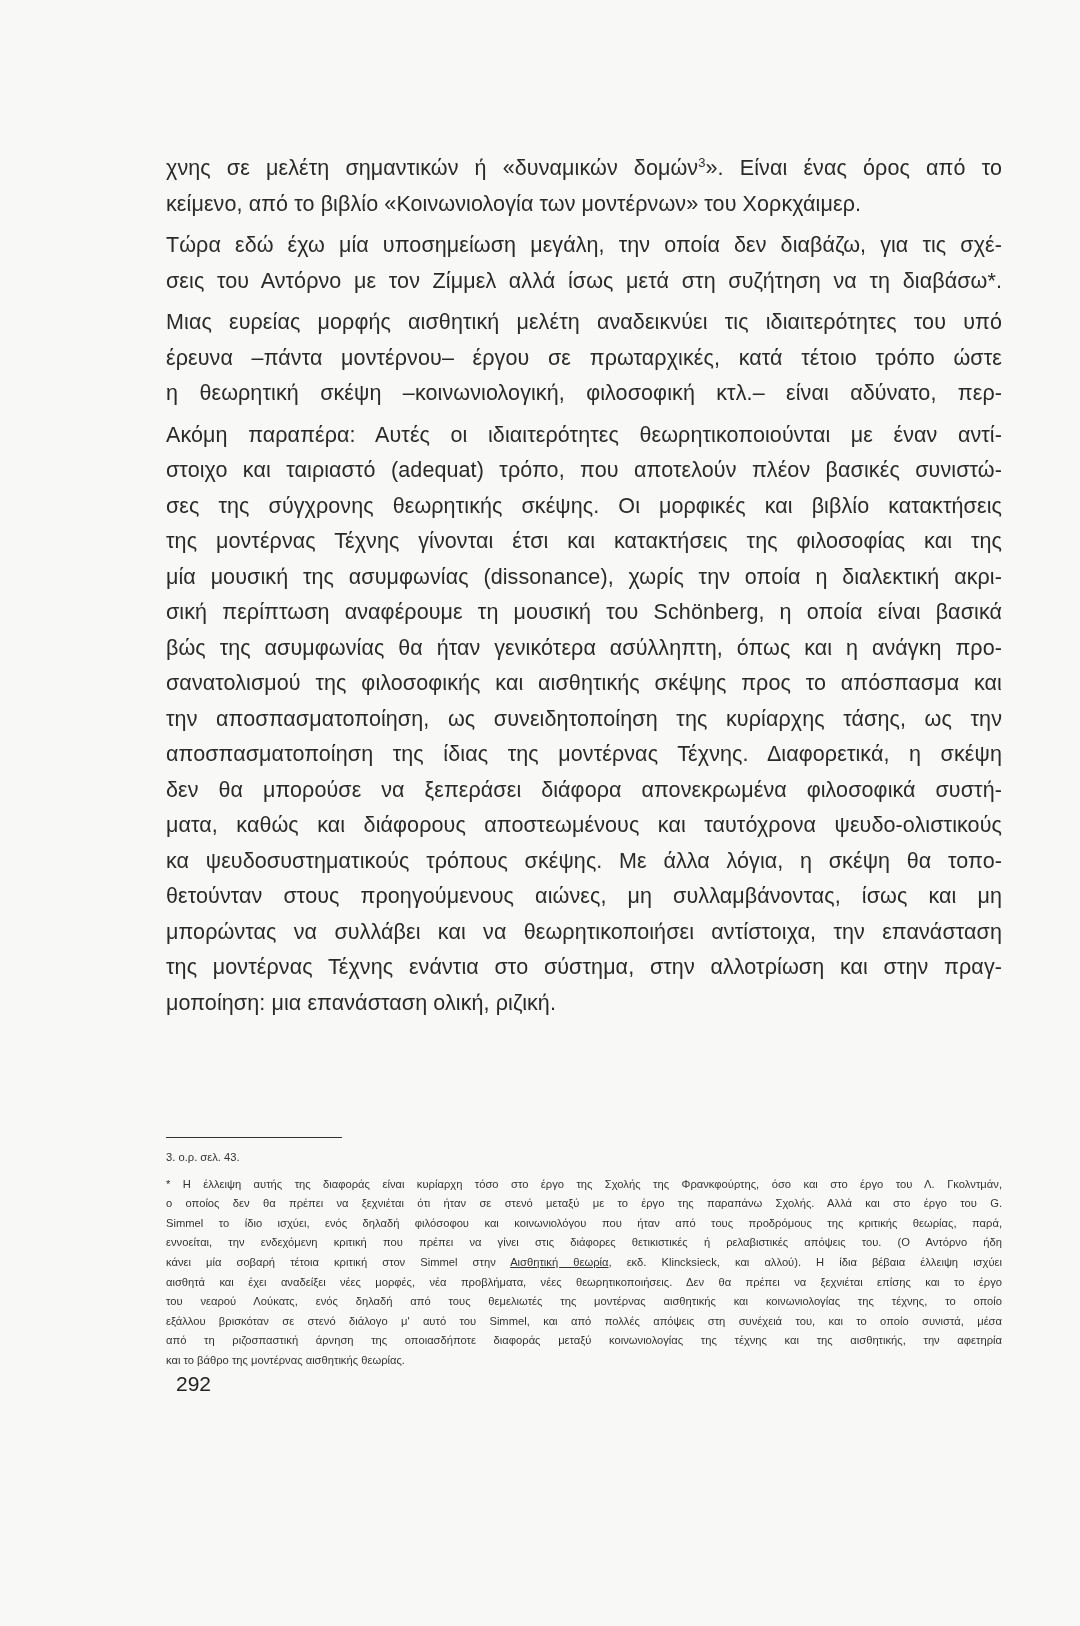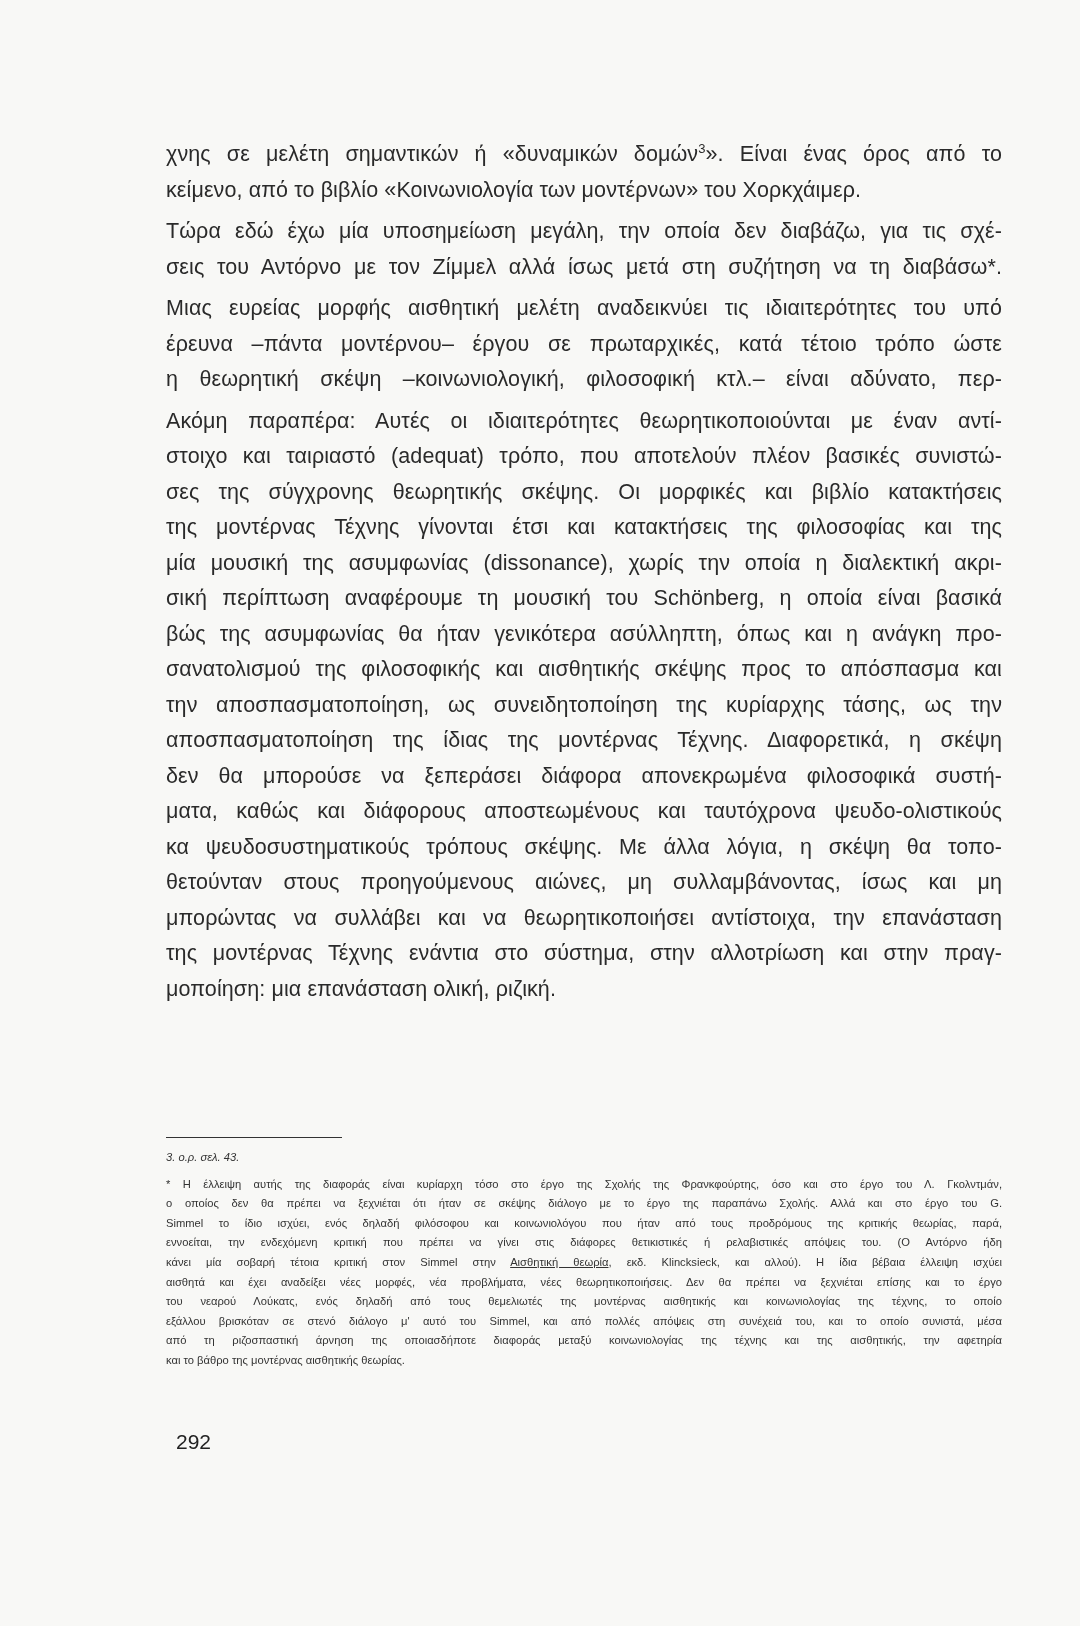--- a/index.html
+++ b/index.html
@@ -1,39 +1,39 @@
 <!DOCTYPE html>
 <html><head>
 <meta charset="utf-8">
 <style>
   html, body { margin: 0; padding: 0; }
   body {
     width: 1080px; height: 1626px; background: #f8f8f6;
     position: relative; overflow: hidden;
     font-family: "Liberation Sans", sans-serif; color: #2a2a2a;
   }
-  .page { position: absolute; left: 166px; top: 137px; width: 836px; }
+  .page { position: absolute; left: 166px; top: 151px; width: 836px; }
   .main .line {
     font-size: 21.5px; line-height: 35.5px; height: 35.5px;
     white-space: nowrap; text-align: justify; text-align-last: justify;
     letter-spacing: 0.1px;
   }
   .main .line.last { text-align-last: left; }
   .main .para-gap { height: 6px; }
   sup { font-size: 13px; line-height: 0; vertical-align: 8px; }
   .rule { position: absolute; left: 166px; top: 1137px; width: 176px; border-top: 1px solid #333; }
   .notes { position: absolute; left: 166px; top: 1148px; width: 836px; font-size: 11.2px; color: #333; }
   .notes .line {
     line-height: 19.6px; height: 19.6px; white-space: nowrap;
     text-align: justify; text-align-last: justify;
   }
   .notes .line.last { text-align-last: left; }
-  .notes .n3 { margin-bottom: 7px; font-style: italic; }
+  .notes .n3 { margin-bottom: 7px; }
   .u { text-decoration: underline; }
-  .page-number { position: absolute; left: 176px; top: 1430px; font-size: 21px; color: #222; }
+  .page-number { position: absolute; left: 176px; top: 1372px; font-size: 21px; color: #222; }
 </style>
 </head>
 <body>
 
 <div class="page main">
   <div class="line"><span>χνης σε μελέτη σημαντικών ή «δυναμικών δομών</span><sup>3</sup><span>». Είναι ένας όρος από το</span></div>
   <div class="line last">κείμενο, από το βιβλίο «Κοινωνιολογία των μοντέρνων» του Χορκχάιμερ.</div>
   <div class="para-gap"></div>
   <div class="line">Τώρα εδώ έχω μία υποσημείωση μεγάλη, την οποία δεν διαβάζω, για τις σχέ-</div>
   <div class="line">σεις του Αντόρνο με τον Ζίμμελ αλλά ίσως μετά στη συζήτηση να τη διαβάσω*.</div>
@@ -59,21 +59,21 @@
   <div class="line">μπορώντας να συλλάβει και να θεωρητικοποιήσει αντίστοιχα, την επανάσταση</div>
   <div class="line">της μοντέρνας Τέχνης ενάντια στο σύστημα, στην αλλοτρίωση και στην πραγ-</div>
   <div class="line last">μοποίηση: μια επανάσταση ολική, ριζική.</div>
 </div>
 
 <div class="rule"></div>
 
 <div class="notes">
   <div class="line last n3">3. ο.ρ. σελ. 43.</div>
   <div class="line">* Η έλλειψη αυτής της διαφοράς είναι κυρίαρχη τόσο στο έργο της Σχολής της Φρανκφούρτης, όσο και στο έργο του Λ. Γκολντμάν,</div>
-  <div class="line">ο οποίος δεν θα πρέπει να ξεχνιέται ότι ήταν σε σκέψης διάλογο με το έργο της παραπάνω Σχολής. Αλλά και στο έργο του G.</div>
+  <div class="line">ο οποίος δεν θα πρέπει να ξεχνιέται ότι ήταν σε στενό μεταξύ με το έργο της παραπάνω Σχολής. Αλλά και στο έργο του G.</div>
   <div class="line">Simmel το ίδιο ισχύει, ενός δηλαδή φιλόσοφου και κοινωνιολόγου που ήταν από τους προδρόμους της κριτικής θεωρίας, παρά,</div>
   <div class="line">εννοείται, την ενδεχόμενη κριτική που πρέπει να γίνει στις διάφορες θετικιστικές ή ρελαβιστικές απόψεις του. (Ο Αντόρνο ήδη</div>
   <div class="line"><span>κάνει μία σοβαρή τέτοια κριτική στον Simmel στην </span><span class="u">Αισθητική θεωρία</span><span>, εκδ. Klincksieck, και αλλού). Η ίδια βέβαια έλλειψη ισχύει</span></div>
   <div class="line">αισθητά και έχει αναδείξει νέες μορφές, νέα προβλήματα, νέες θεωρητικοποιήσεις. Δεν θα πρέπει να ξεχνιέται επίσης και το έργο</div>
   <div class="line">του νεαρού Λούκατς, ενός δηλαδή από τους θεμελιωτές της μοντέρνας αισθητικής και κοινωνιολογίας της τέχνης, το οποίο</div>
   <div class="line">εξάλλου βρισκόταν σε στενό διάλογο μ' αυτό του Simmel, και από πολλές απόψεις στη συνέχειά του, και το οποίο συνιστά, μέσα</div>
   <div class="line">από τη ριζοσπαστική άρνηση της οποιασδήποτε διαφοράς μεταξύ κοινωνιολογίας της τέχνης και της αισθητικής, την αφετηρία</div>
   <div class="line last">και το βάθρο της μοντέρνας αισθητικής θεωρίας.</div>
 </div>
 

